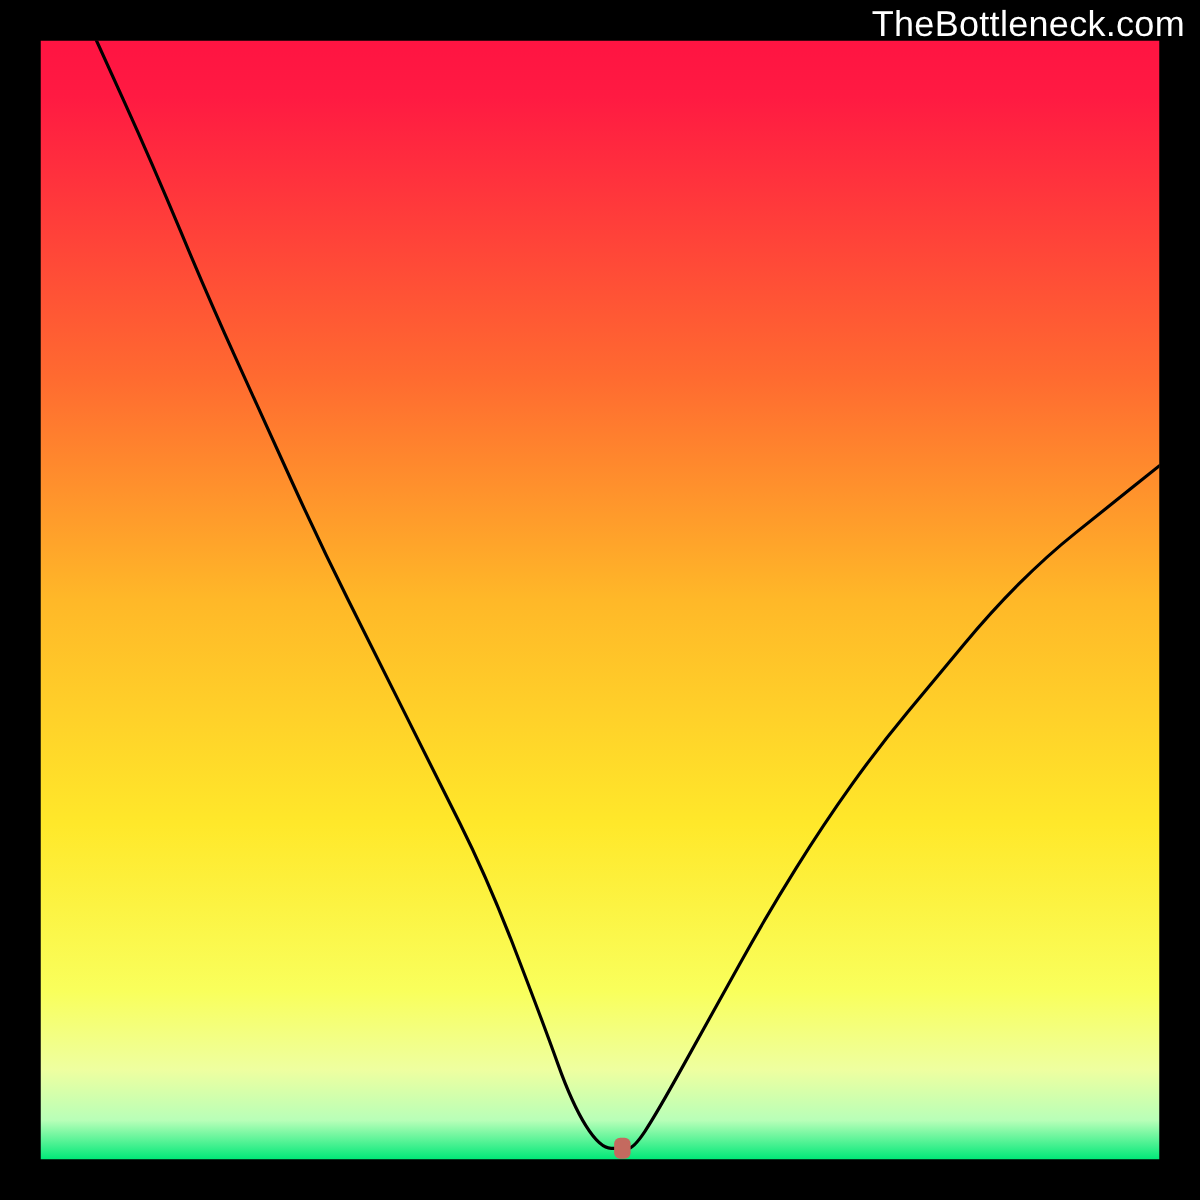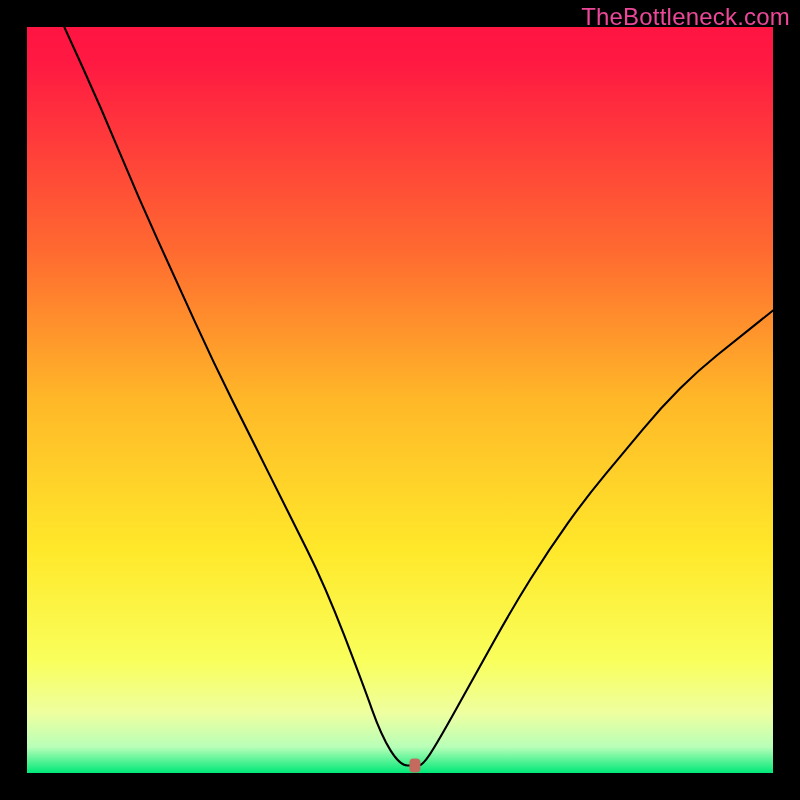--- a/index.html
+++ b/index.html
@@ -15,21 +15,21 @@
     position: relative;
     width: 800px;
     height: 800px;
     background: #000000;
   }
   .watermark {
     position: absolute;
     top: 3px;
     right: 10px;
     z-index: 10;
-    color: #ec4899;
+    color: #ffffff;
     font-size: 24px;
     font-weight: 400;
     letter-spacing: 0.2px;
     user-select: none;
   }
   .plot-area {
     position: absolute;
     left: 27px;
     top: 27px;
     width: 746px;

